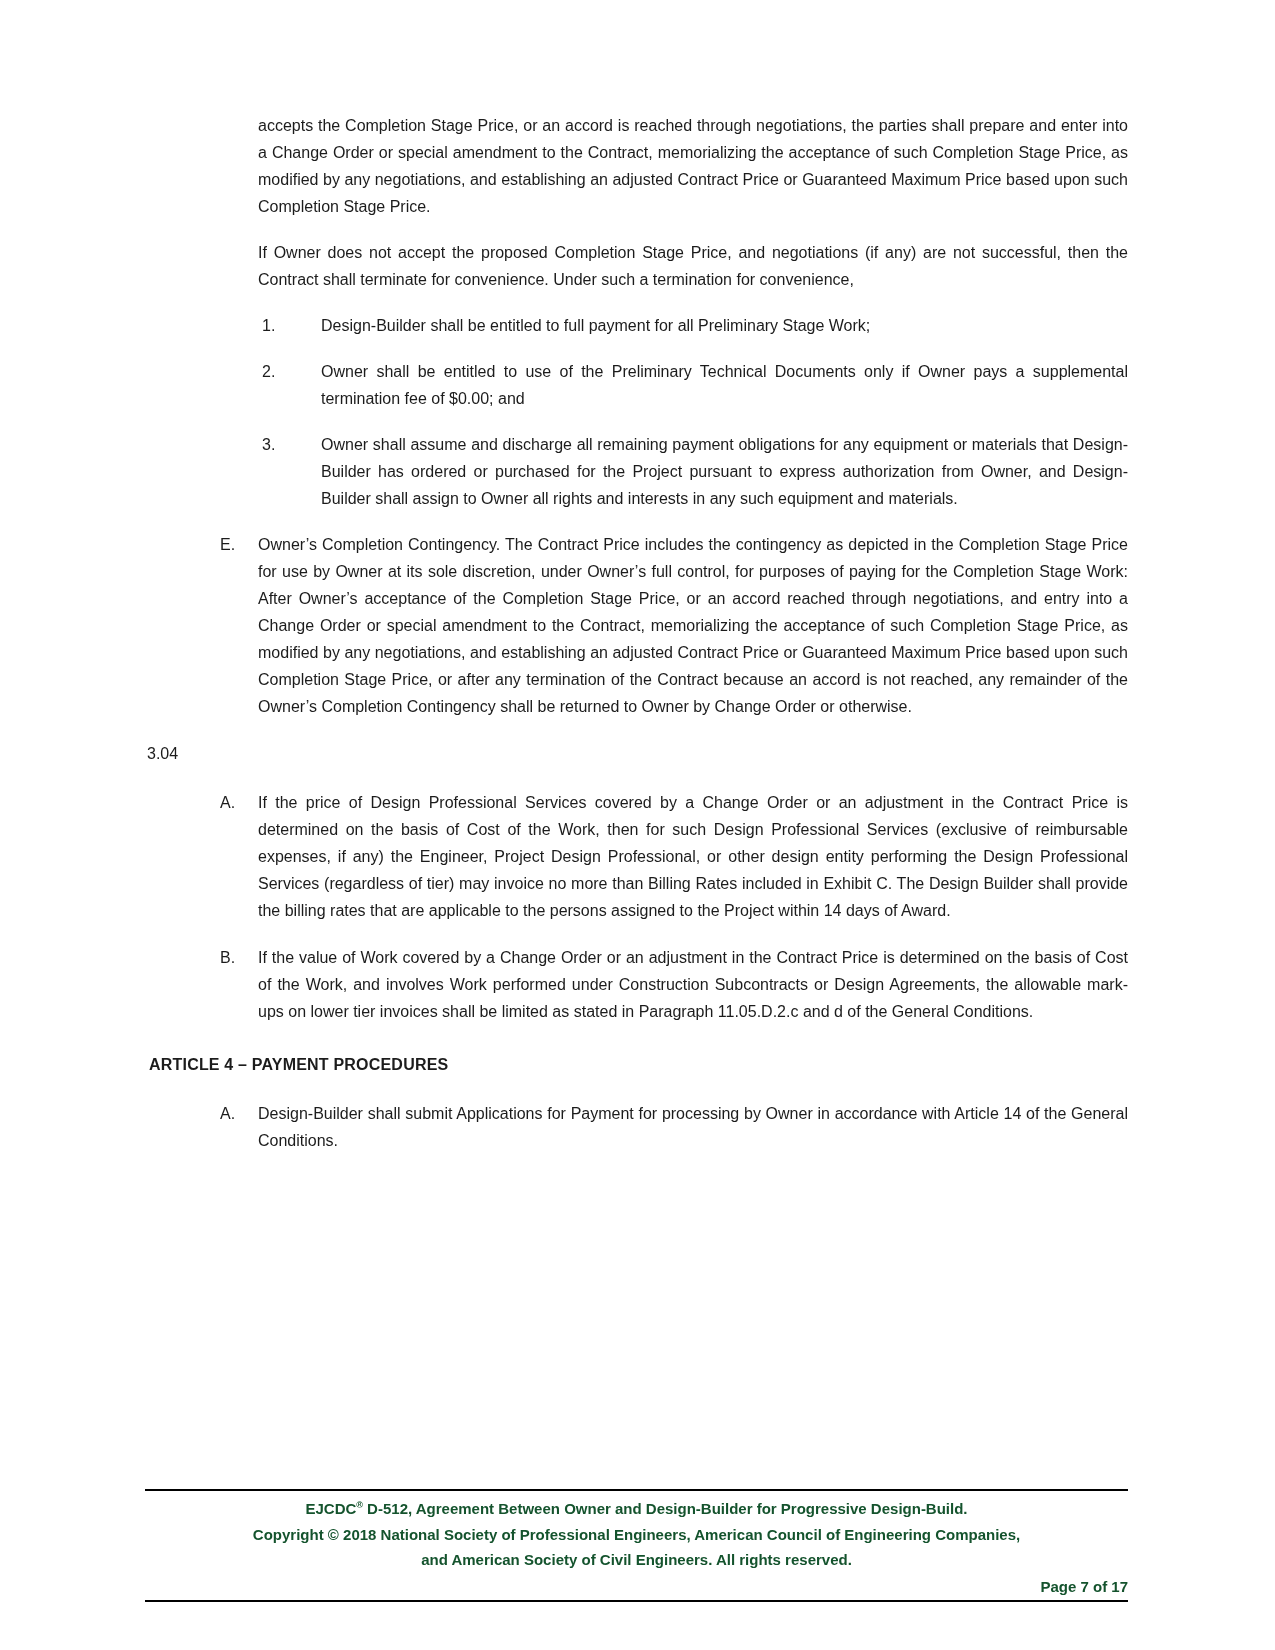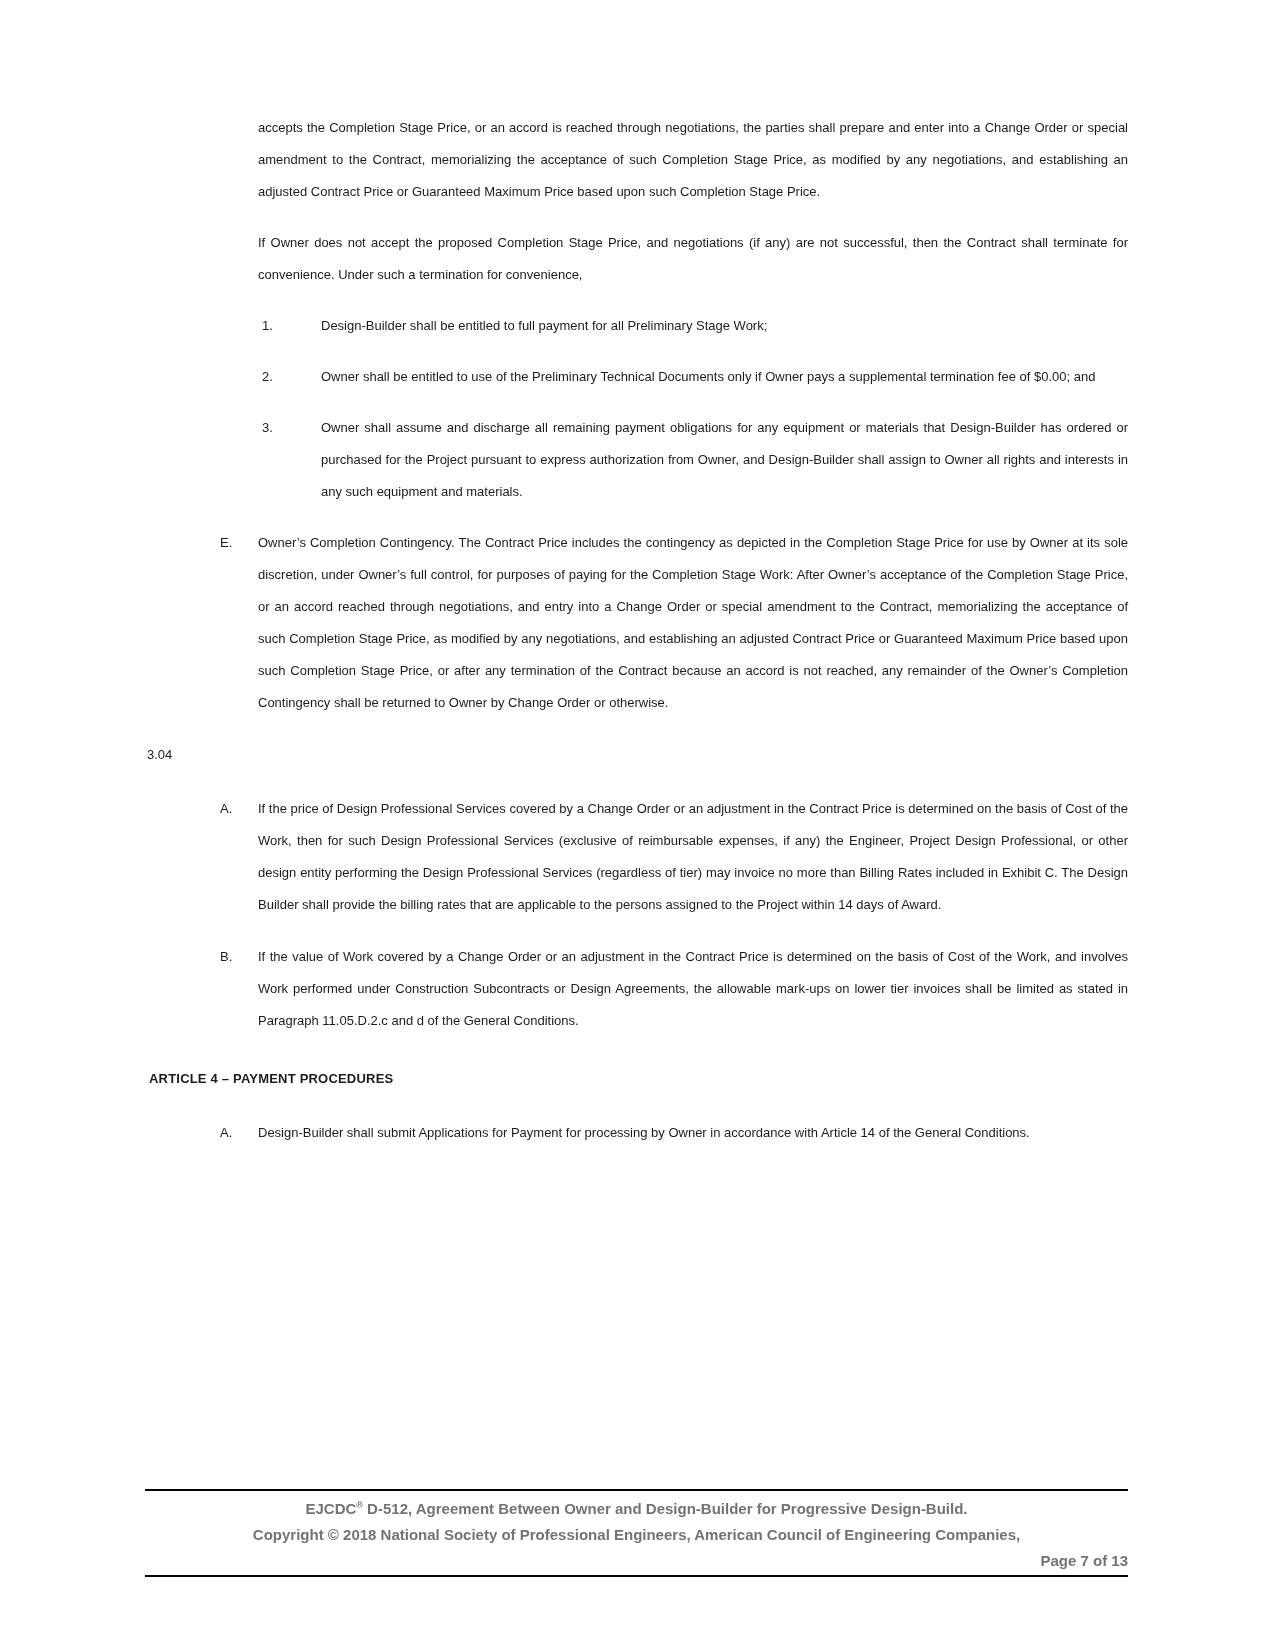--- a/index.html
+++ b/index.html
@@ -14,22 +14,22 @@
     background: #ffffff;
     font-family: "Liberation Sans", sans-serif;
     color: #1c1c1c;
     overflow: hidden;
   }
   .content {
     position: absolute;
     top: 112px;
     left: 145px;
     width: 983px;
-    font-size: 13px;
-    line-height: 32px;
+    font-size: 16px;
+    line-height: 27px;
   }
   .body-para {
     margin: 0 0 19px 113px;
     text-align: justify;
   }
   .num-item {
     display: flex;
     padding-left: 117px;
     margin-bottom: 19px;
   }
@@ -74,21 +74,21 @@
   .footer {
     position: absolute;
     top: 1489px;
     left: 145px;
     width: 983px;
     border-top: 2px solid #000000;
     padding-top: 5px;
     font-size: 15px;
     font-weight: bold;
     line-height: 25.5px;
-    color: #737373;
+    color: #14532d;
   }
   .footer-center {
     text-align: center;
   }
   .footer sup {
     font-size: 9px;
     vertical-align: super;
     line-height: 0;
   }
   .footer-pagenum-row {
@@ -151,16 +151,17 @@
       <span class="item-text">Design-Builder shall submit Applications for Payment for processing by Owner in accordance with Article 14 of the General Conditions.</span>
     </div>
 
   </div>
 
   <div class="footer">
     <div class="footer-center">
       <span>EJCDC</span><sup>®</sup><span> D-512, Agreement Between Owner and Design-Builder for Progressive Design-Build.</span>
     </div>
     <div class="footer-center">Copyright © 2018 National Society of Professional Engineers, American Council of Engineering Companies,</div>
-    <div class="footer-pagenum-row">Page 7 of 13</div>
+    <div class="footer-center">and American Society of Civil Engineers. All rights reserved.</div>
+    <div class="footer-pagenum-row">Page 7 of 17</div>
   </div>
 
 </div>
 
 </body></html>

